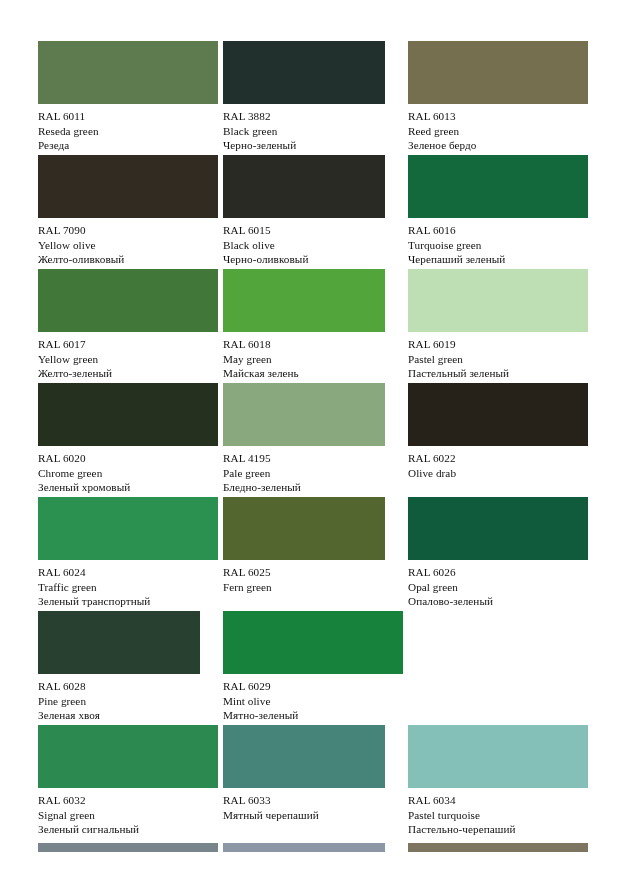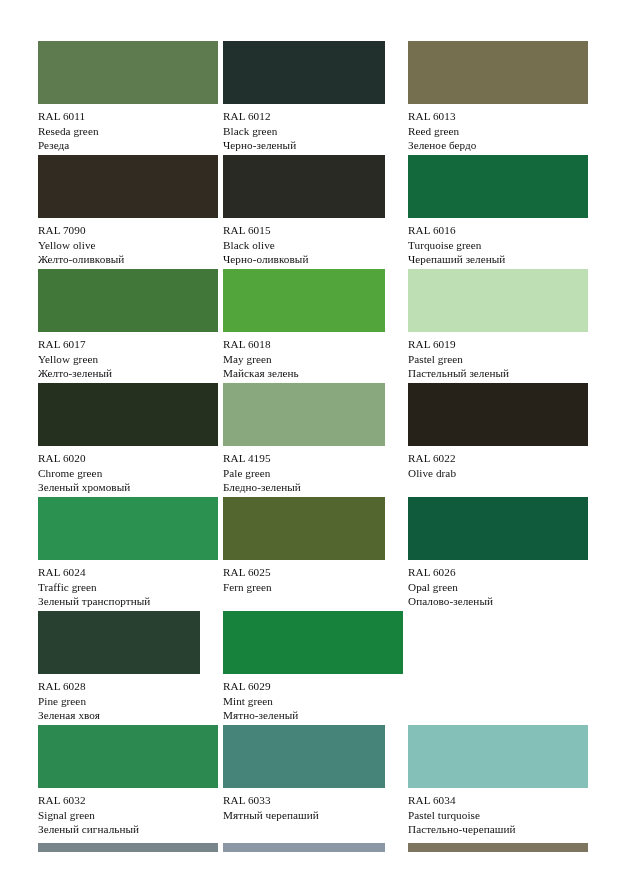--- a/index.html
+++ b/index.html
@@ -125,21 +125,21 @@
         <span class="swatch-chip" style="background-color: rgb(94, 123, 80);"></span>
         <div class="swatch-caption">
           <span class="ral-code">RAL 6011</span>
           <span class="ral-name-en">Reseda green</span>
           <span class="ral-name-ru">Резеда</span>
         </div>
       </div>
       <div class="swatch-cell col-mid gutter-after">
         <span class="swatch-chip" style="background-color: rgb(34, 48, 45);"></span>
         <div class="swatch-caption">
-          <span class="ral-code">RAL 6012</span>
+          <span class="ral-code">RAL 3882</span>
           <span class="ral-name-en">Black green</span>
           <span class="ral-name-ru">Черно-зеленый</span>
         </div>
       </div>
       <div class="swatch-cell">
         <span class="swatch-chip" style="background-color: rgb(118, 111, 79);"></span>
         <div class="swatch-caption">
           <span class="ral-code">RAL 6013</span>
           <span class="ral-name-en">Reed green</span>
           <span class="ral-name-ru">Зеленое бердо</span>
@@ -259,21 +259,21 @@
         <div class="swatch-caption">
           <span class="ral-code">RAL 6028</span>
           <span class="ral-name-en">Pine green</span>
           <span class="ral-name-ru">Зеленая хвоя</span>
         </div>
       </div>
       <div class="swatch-cell">
         <span class="swatch-chip" style="background-color: rgb(23, 130, 59);"></span>
         <div class="swatch-caption">
           <span class="ral-code">RAL 6029</span>
-          <span class="ral-name-en">Mint green</span>
+          <span class="ral-name-en">Mint olive</span>
           <span class="ral-name-ru">Мятно-зеленый</span>
         </div>
       </div>
     </div>
 
     <div class="swatch-row">
       <div class="swatch-cell gutter-after">
         <span class="swatch-chip" style="background-color: rgb(44, 138, 80);"></span>
         <div class="swatch-caption">
           <span class="ral-code">RAL 6032</span>

